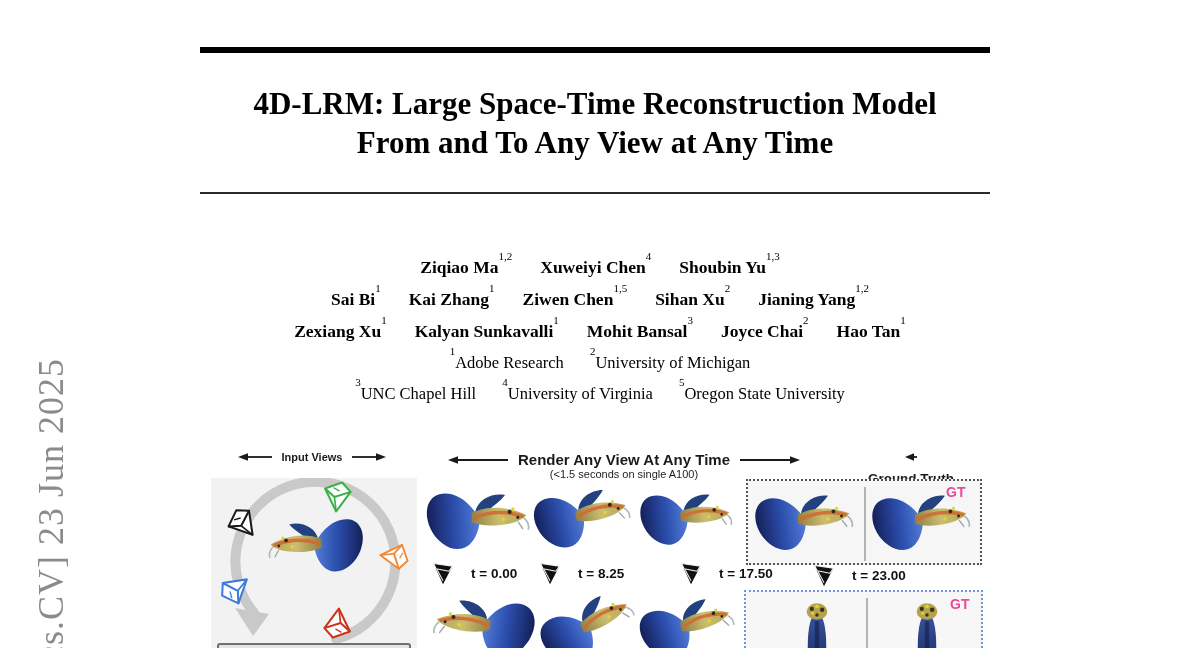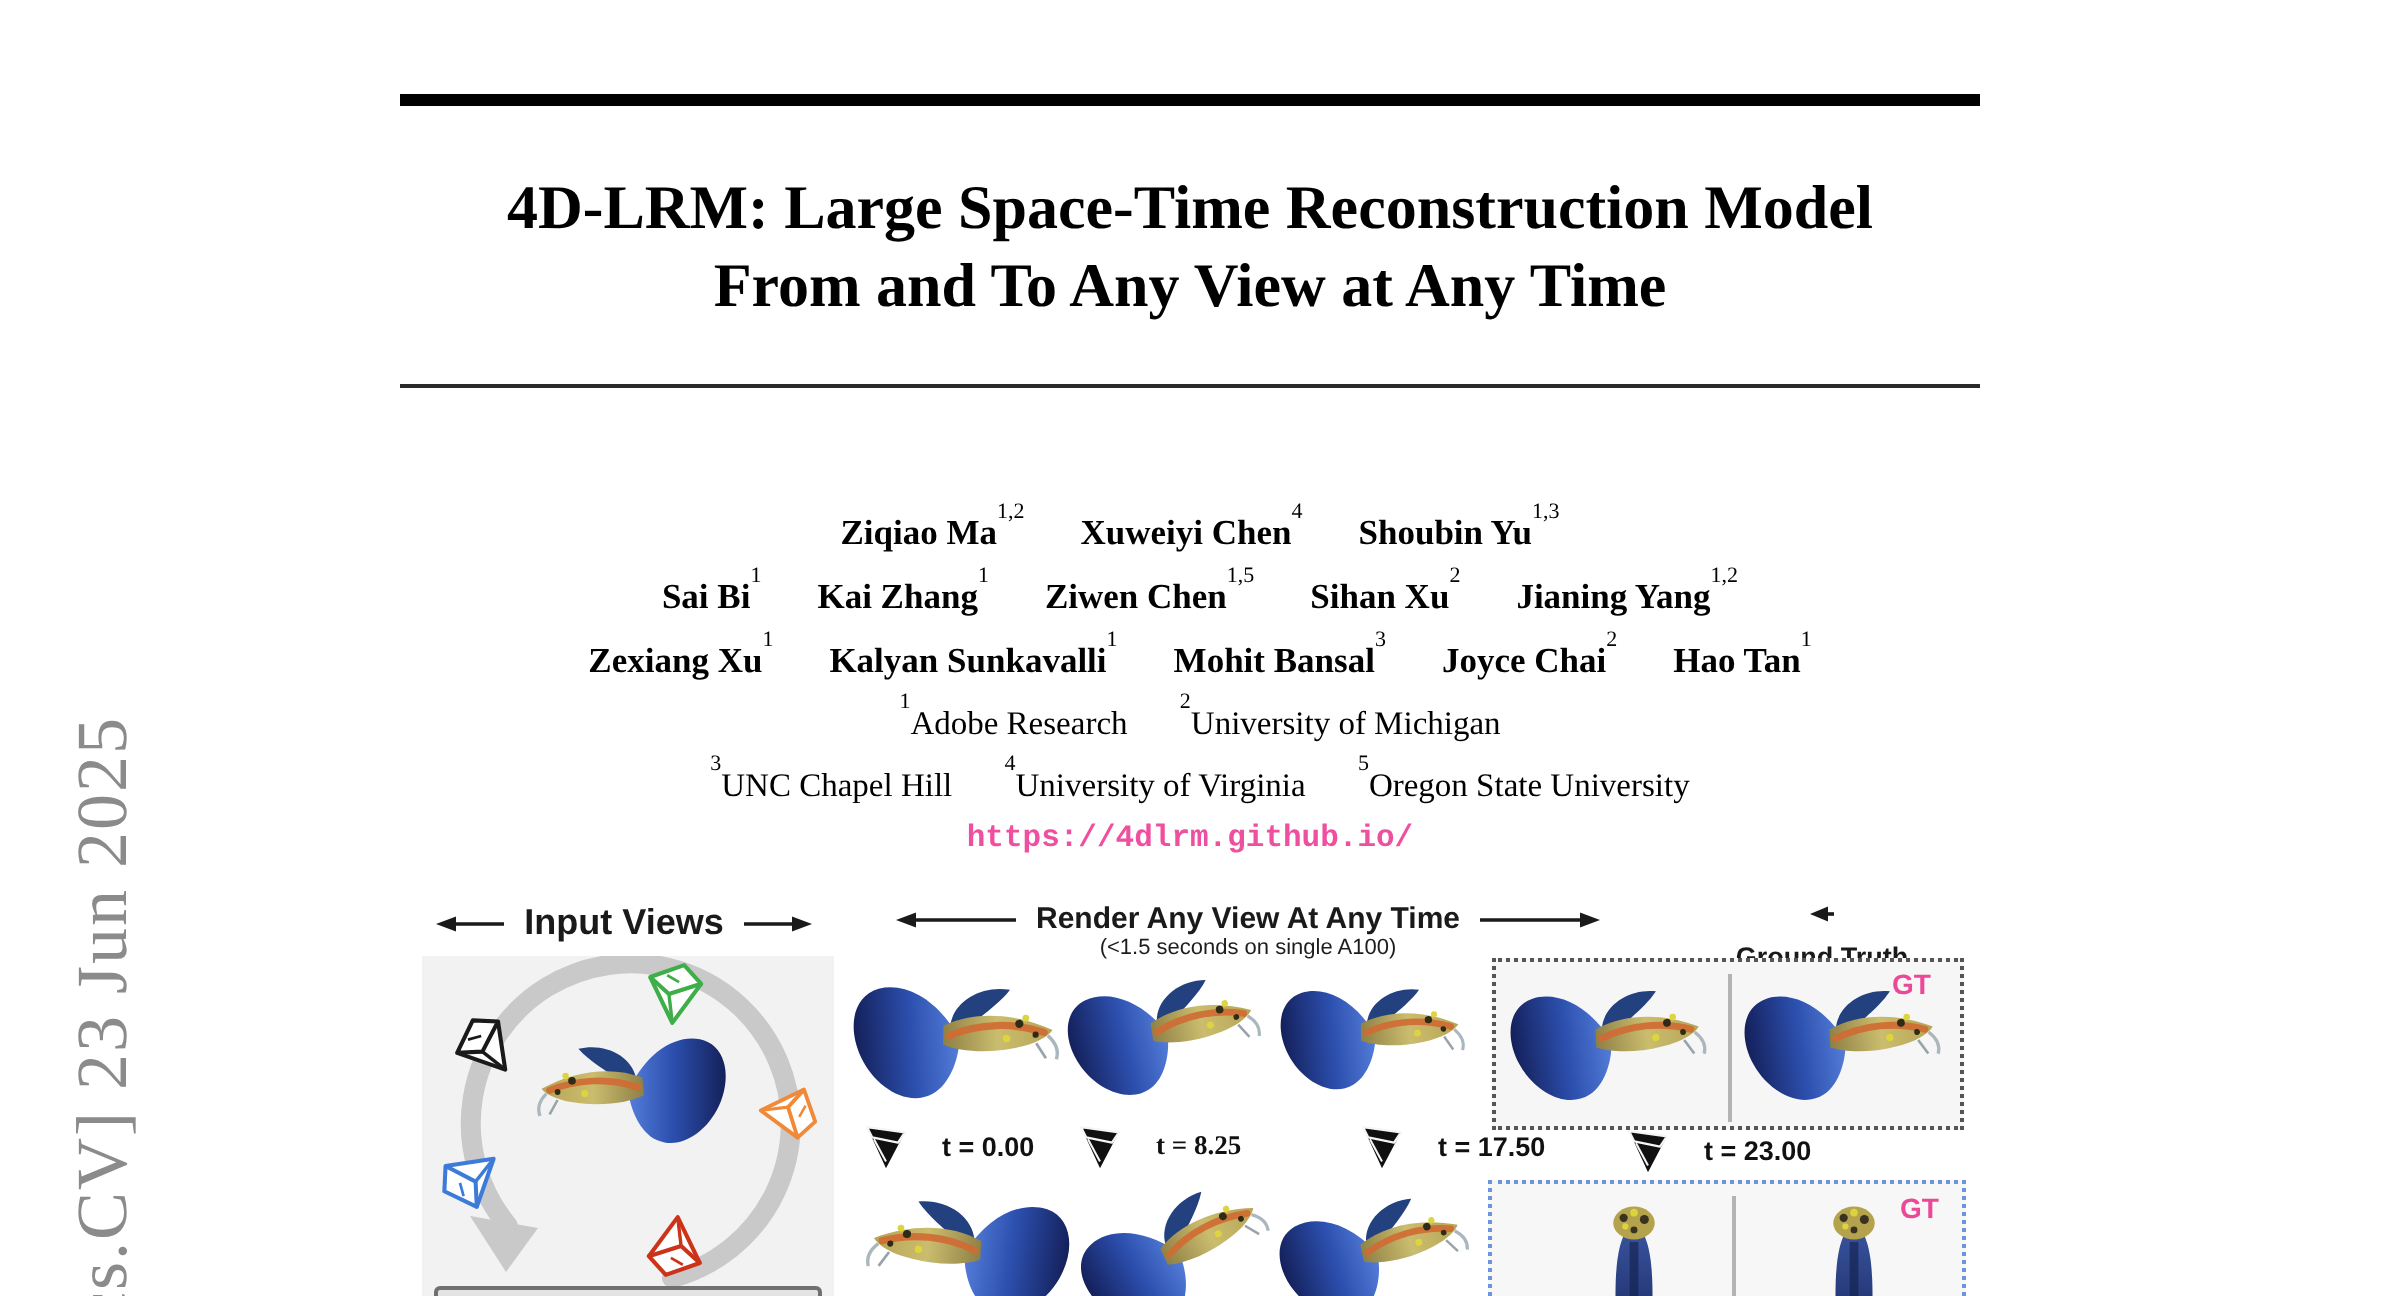--- a/index.html
+++ b/index.html
@@ -26,21 +26,21 @@
   .affils .row { height:31px; line-height:31px; white-space:nowrap; }
   .affil { margin:0 11px; }
 
   .url { position:absolute; left:200px; top:410px; width:790px; text-align:center;
          font-family:"Liberation Mono","DejaVu Sans Mono",monospace; font-weight:bold;
          font-size:15.5px; color:var(--link_pink,#ef4f9f); text-decoration:none; }
 
   
   .fig-label { position:absolute; display:flex; align-items:center; justify-content:center;
                gap:9px; font-family:"Liberation Sans",sans-serif; font-weight:bold; color:#1a1a1a; }
-  .lbl-input  { left:211px; top:451px; width:202px; font-size:18px; }
+  .lbl-input  { left:211px; top:451px; width:202px; font-size:11px; }
   .lbl-render { left:425px; top:451px; width:398px; font-size:15px; }
   .lbl-gt     { left:838px; top:452px; width:146px; font-size:13.5px;flex-direction:column; }
   .sublabel { position:absolute; left:425px; top:468px; width:398px; text-align:center;
               font-family:"Liberation Sans",sans-serif; font-size:11px; color:#1d1d1d; }
   .arr line { stroke:#1a1a1a; stroke-width:1.8; }
   .arr polygon { fill:#1a1a1a; }
 
   
   .panel-input { position:absolute; left:211px; top:478px; width:206px; height:170px; background:#f2f2f2; }
   .panel-input > * { position:absolute; }
@@ -163,21 +163,20 @@
       <span class="affil"><sup>1</sup><span>Adobe Research</span></span>
       <span class="affil"><sup>2</sup><span>University of Michigan</span></span>
     </div>
     <div class="row">
       <span class="affil"><sup>3</sup><span>UNC Chapel Hill</span></span>
       <span class="affil"><sup>4</sup><span>University of Virginia</span></span>
       <span class="affil"><sup>5</sup><span>Oregon State University</span></span>
     </div>
   </div>
 
-  <a class="url" href="#">https://4dlrm.github.io/</a>
 
   <div class="fig-label lbl-input">
     <svg class="arr" width="36" height="10">
         <line x1="35" y1="5" x2="8" y2="5"></line>
         <polygon points="1,5 11,1.2 11,8.8"></polygon>
       </svg>
     <span>Input Views</span>
     <svg class="arr" width="36" height="10">
         <line x1="1" y1="5" x2="28" y2="5"></line>
         <polygon points="35,5 25,1.2 25,8.8"></polygon>
@@ -258,21 +257,21 @@
       </svg>
   </div>
 
   <div>
     <div class="tstamp" style="left:431px; top:560px;">
       <svg width="24" height="26" viewBox="0 0 28 30">
           <use href="#timeicon"></use>
         </svg>
       <span>t = 0.00</span>
     </div>
-    <div class="tstamp" style="left:538px; top:560px;font-family:Liberation Serif, serif;">
+    <div class="tstamp" style="left:538px; top:560px;">
       <svg width="24" height="26" viewBox="0 0 28 30">
           <use href="#timeicon"></use>
         </svg>
       <span>t = 8.25</span>
     </div>
     <div class="tstamp" style="left:679px; top:560px;">
       <svg width="24" height="26" viewBox="0 0 28 30">
           <use href="#timeicon"></use>
         </svg>
       <span>t = 17.50</span>

